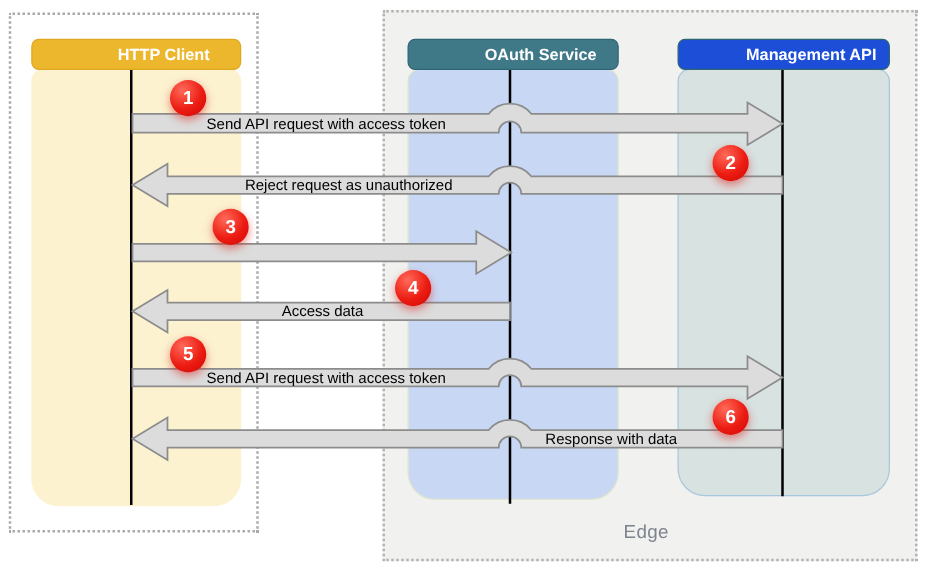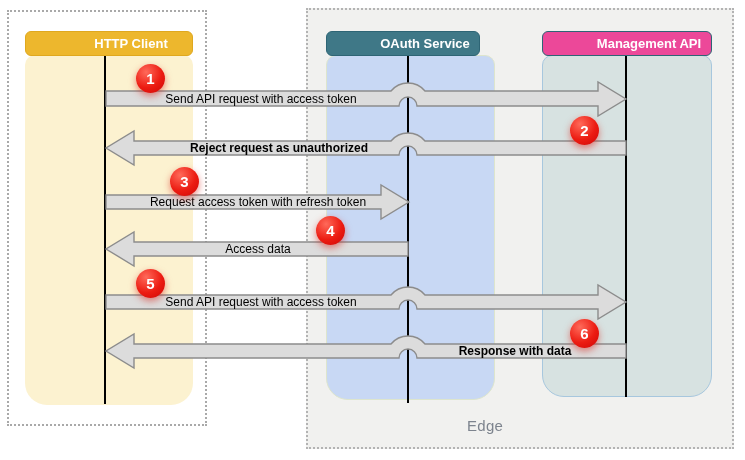--- a/index.html
+++ b/index.html
@@ -10,37 +10,37 @@
   
   .client-box{
     position:absolute;left:7px;top:10px;width:200px;height:416px;
     border:2px dotted #a9a9a9;background:#ffffff;box-sizing:border-box;
   }
   .edge-box{
     position:absolute;left:306px;top:8px;width:428px;height:441px;
     border:2px dotted #b3b3b3;background:#f1f1ef;box-sizing:border-box;
   }
   .edge-label{
-    position:absolute;left:467px;top:417px;width:100px;
+    position:absolute;left:467px;top:417px;width:100px;text-align:center;
     font-size:15px;color:#7d848e;letter-spacing:.3px;
   }
   
   .lane{position:absolute;top:55px;border-radius:10px 10px 22px 22px;box-sizing:border-box;}
   .lane-client{left:25px;width:168px;height:350px;background:#fcf2d0;}
   .lane-oauth{left:326px;width:169px;height:345px;background:#c8d8f4;border:1px solid #dde5cd;}
   .lane-mgmt{left:542px;width:170px;height:342px;background:#d7e2e1;border:1px solid #a7c7de;}
   
   .actor-header{
     position:absolute;top:31px;height:25px;border-radius:6px;
     display:flex;align-items:center;justify-content:center;
     color:#ffffff;font-weight:bold;font-size:13px;box-sizing:border-box;z-index:4;padding-left:44px;
   }
   .hdr-client{left:25px;width:168px;background:#edb72d;border:1px solid #dfa81f;}
-  .hdr-oauth{left:326px;width:154px;background:#3f7887;border:1px solid #2e6575;}
-  .hdr-mgmt{left:542px;width:170px;background:#ec4899;border:1px solid #2e6575;}
+  .hdr-oauth{left:326px;width:169px;background:#3f7887;border:1px solid #2e6575;}
+  .hdr-mgmt{left:542px;width:170px;background:#1d4ed8;border:1px solid #2e6575;}
   
   .lifeline{position:absolute;width:2px;background:#000000;z-index:1;}
   .ll-client{left:104px;top:56px;height:348px;}
   .ll-oauth{left:407px;top:56px;height:347px;}
   .ll-mgmt{left:625px;top:56px;height:341px;}
   
   .arrows{position:absolute;left:0;top:0;z-index:2;}
   .arrows path{fill:#dcdcdc;stroke:#8c8c8c;stroke-width:1.4;}
   
   .msg-label{
@@ -86,25 +86,24 @@
   <svg class="arrows" width="745" height="460" viewBox="0 0 745 460" aria-hidden="true">
     <path d="M106,91 L391,91 A22,22 0 0 1 425,91 L598,91 L598,82 L626,99 L598,116 L598,106 L417,106 A9,9 0 0 0 399,106 L106,106 Z"></path>
     <path d="M626,141 L425,141 A22,22 0 0 0 391,141 L134,141 L134,131 L106,148 L134,165 L134,155 L399,155 A9,9 0 0 1 417,155 L626,155 Z"></path>
     <path d="M106,195 L381,195 L381,185 L409,202 L381,219 L381,209 L106,209 Z"></path>
     <path d="M408,242 L134,242 L134,232 L106,249 L134,266 L134,256 L408,256 Z"></path>
     <path d="M106,295 L391,295 A22,22 0 0 1 425,295 L598,295 L598,285 L626,302 L598,319 L598,309 L417,309 A9,9 0 0 0 399,309 L106,309 Z"></path>
     <path d="M626,344 L425,344 A22,22 0 0 0 391,344 L134,344 L134,334 L106,351 L134,368 L134,358 L399,358 A9,9 0 0 1 417,358 L626,358 Z"></path>
   </svg>
 
   <div class="msg-label" style="left:261px;top:99px;">Send API request with access token</div>
-  <div class="msg-label" style="left:279px;top:148px;font-weight:bold;">Reject request as unauthorized</div>
-  <div class="msg-label" style="left:258px;top:202px;">Request access token with refresh token</div>
+  <div class="msg-label" style="left:279px;top:148px;">Reject request as unauthorized</div>
   <div class="msg-label" style="left:258px;top:249px;">Access data</div>
   <div class="msg-label" style="left:261px;top:302px;">Send API request with access token</div>
-  <div class="msg-label" style="left:515px;top:351px;font-weight:bold;">Response with data</div>
+  <div class="msg-label" style="left:489px;top:351px;">Response with data</div>
 
   <div class="step-badge" style="left:136px;top:64px;">1</div>
   <div class="step-badge" style="left:570px;top:116px;">2</div>
   <div class="step-badge" style="left:170px;top:167px;">3</div>
   <div class="step-badge" style="left:316px;top:216px;">4</div>
   <div class="step-badge" style="left:136px;top:269px;">5</div>
   <div class="step-badge" style="left:570px;top:319px;">6</div>
 
 </div>
 

